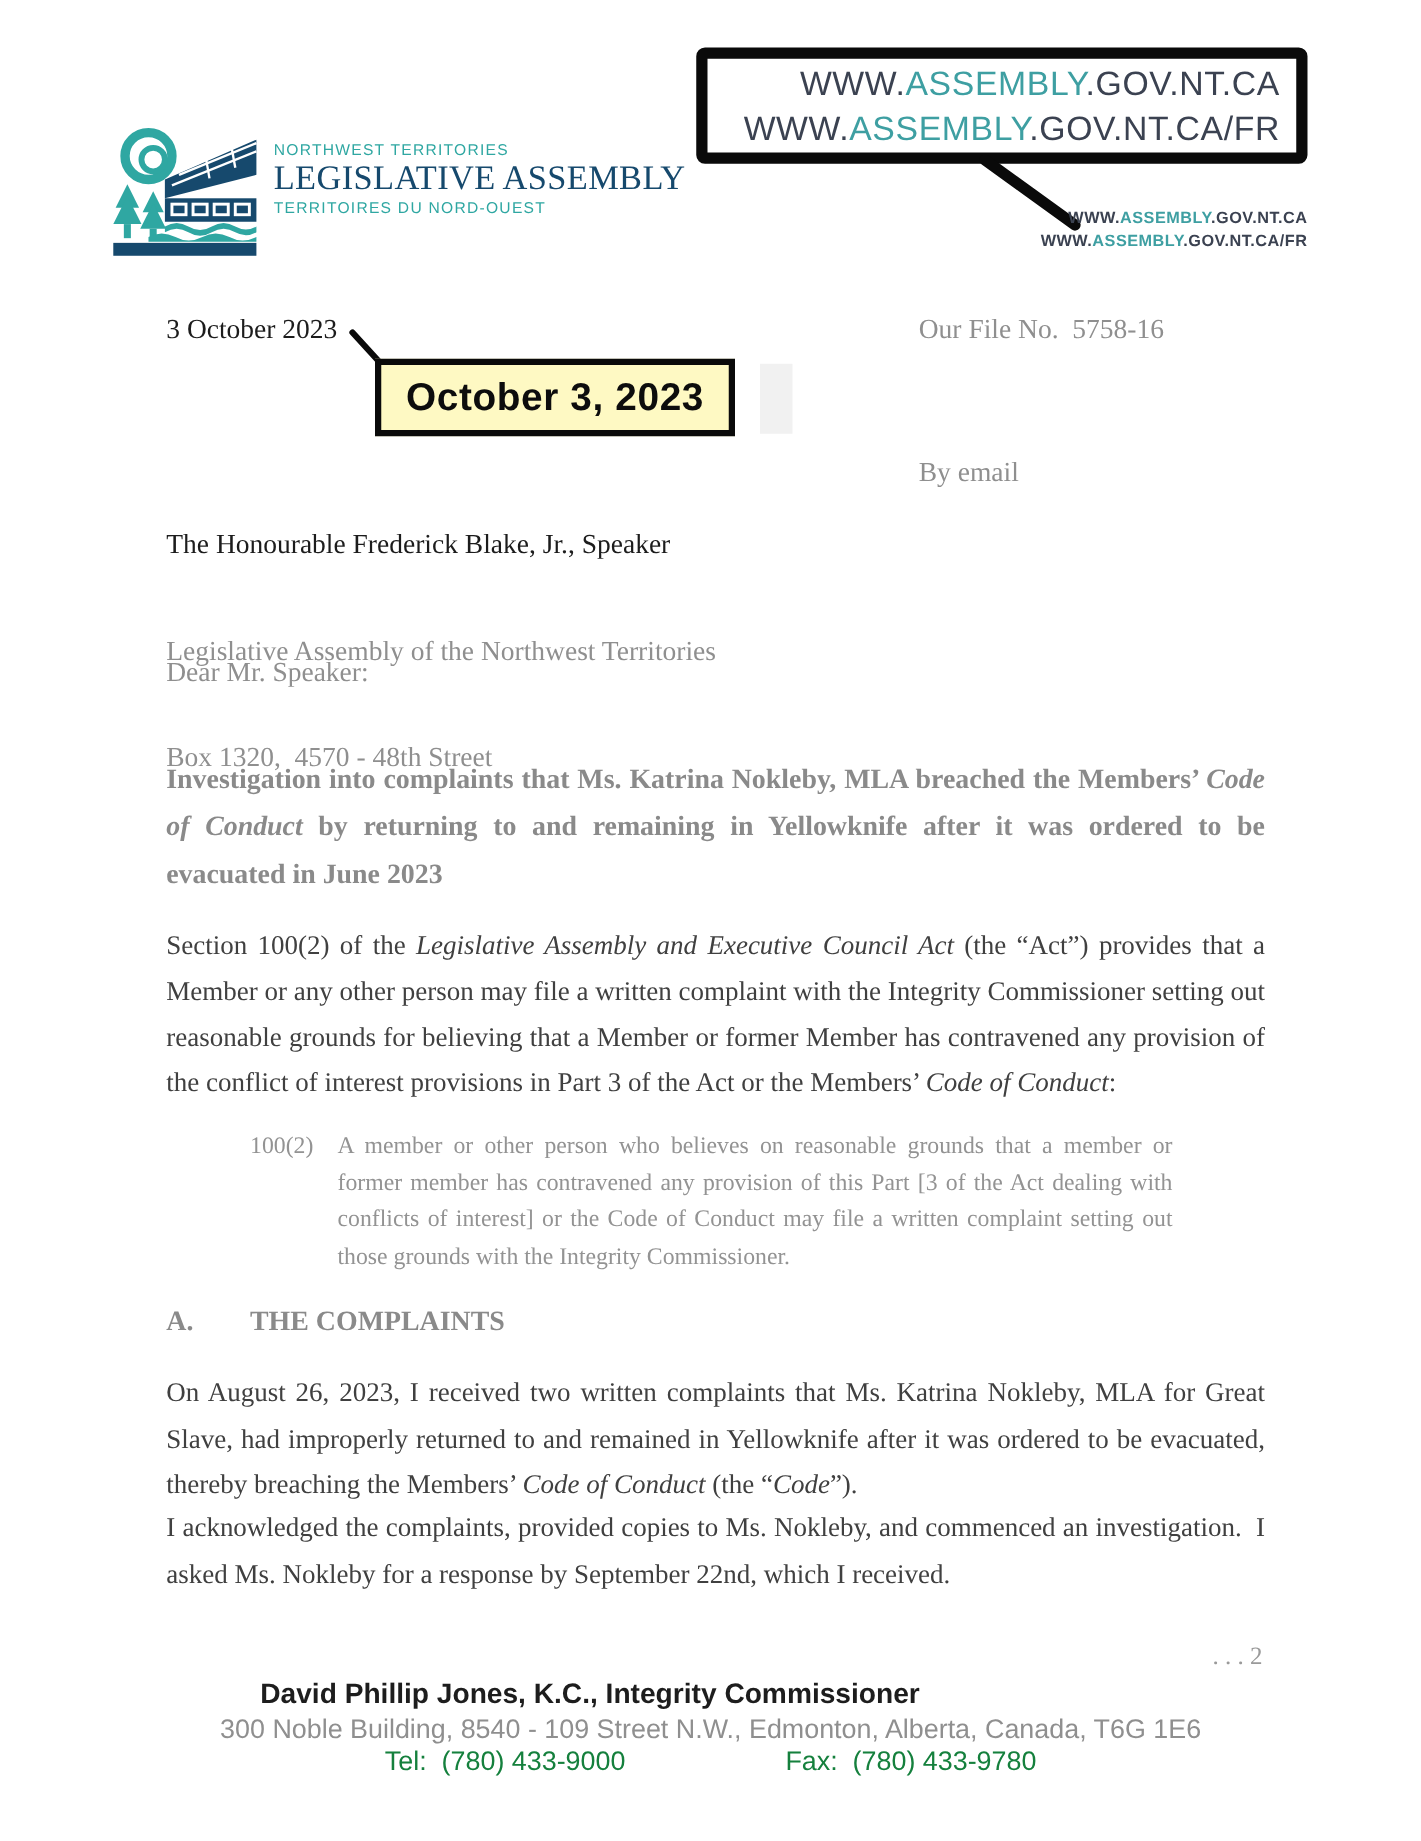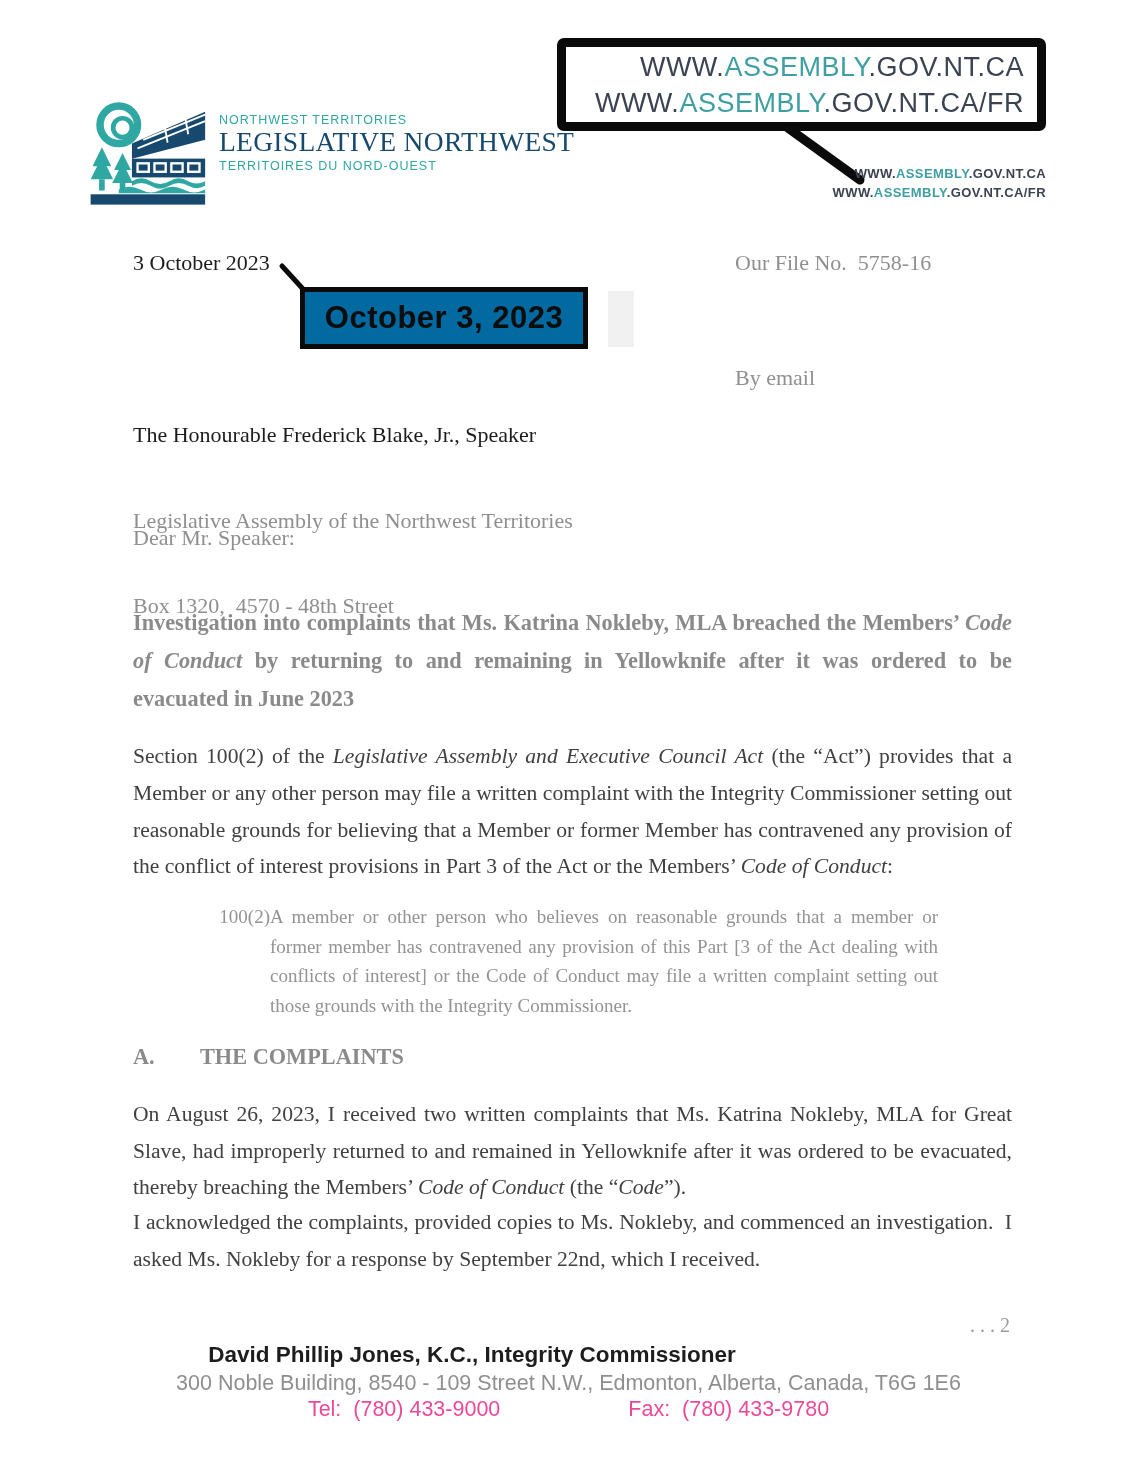--- a/index.html
+++ b/index.html
@@ -38,21 +38,21 @@
   
   .serif22 { font-size:22px; line-height:28.5px; }
   .ink   { color:#1c1c1c; }
   .gray  { color:#8f8f8f; }
 
   .date-line   { left:133px; top:249px; }
   .file-no     { left:735px; top:249px; white-space:pre-wrap; }
 
   .date-box {
     left:300px; top:287px; width:288px; height:62px; box-sizing:border-box;
-    border:5px solid #0a0a0a; background:#0369a1;
+    border:5px solid #0a0a0a; background:#fef9c3;
     display:flex; align-items:center; justify-content:center;
     font-family:"Liberation Sans",sans-serif; font-size:31px; font-weight:700;
     color:#0d0d0d; letter-spacing:0.5px;
   }
   .artifact { left:608px; top:291px; width:26px; height:56px; background:#f1f1f1; }
 
   .recipient { left:133px; top:364px; white-space:pre-wrap; }
   .by-email  { left:735px; top:364px; }
   .salutation{ left:133px; top:524px; }
 
@@ -62,41 +62,41 @@
   }
   .para {
     left:133px; width:879px; font-size:21.6px; line-height:36.8px;
     text-align:justify; color:#404040; white-space:pre-wrap;
   }
   .p1 { top:738px; }
   .p2 { top:1096px; line-height:36.5px; }
   .p3 { top:1204px; line-height:36.5px; }
 
   .quote { left:200px; top:902px; display:flex; color:#939393; font-size:19px; line-height:29.5px; }
-  .quote-num  { width:70px; flex:none;text-align:right; }
+  .quote-num  { width:70px; flex:none; }
   .quote-text { width:668px; text-align:justify; }
 
   .section-a       { top:1044px; font-weight:700; font-size:22.3px; color:#8a8a8a; }
   .section-a-letter{ left:133px; }
   .section-a-title { left:200px; }
 
   .page-marker { left:850px; top:1314px; width:160px; text-align:right;
                  font-size:20px; color:#9a9a9a; white-space:pre-wrap; }
 
   .footer-name {
     left:0; top:1342px; width:944px; text-align:center;
     font-family:"Liberation Sans",sans-serif; font-size:22.5px; font-weight:700; color:#1d1d1d;
   }
   .footer-address {
     left:0; top:1371px; width:1137px; text-align:center;
     font-family:"Liberation Sans",sans-serif; font-size:21.5px; color:#8f8f8f;
   }
   .footer-telfax {
     left:0; top:1397px; width:1137px; display:flex; justify-content:center; gap:128px;
-    font-family:"Liberation Sans",sans-serif; font-size:21.5px; color:#ec4899; white-space:pre-wrap;
+    font-family:"Liberation Sans",sans-serif; font-size:21.5px; color:#15803d; white-space:pre-wrap;
   }
   .italic { font-style:italic; }
 </style>
 </head>
 <body>
 
 <div class="page">
 
   <div class="abs logo-wrap">
     <svg width="122" height="112" viewBox="0 0 130 112">
@@ -123,21 +123,21 @@
       <polygon points="40,66 51,88 29,88" fill="#2fa7a2"></polygon>
       <rect x="37" y="88" width="6" height="9" fill="#2fa7a2"></rect>
 
       <path d="M50 86 q10 -6 20 0 q10 6 20 0 q10 -6 20 0 q9 5 18 0 l0 5 q-9 5 -18 0 q-10 -6 -20 0 q-10 6 -20 0 q-10 -6 -20 0 z" fill="#2fa7a2"></path>
       <path d="M36 95 q11 -6 23 0 q11 6 23 0 q11 -6 23 0 q11 6 23 0 l0 4 l-92 0 z" fill="#2fa7a2"></path>
 
       <rect x="6" y="100" width="122" height="11" fill="#16496d"></rect>
     </svg>
     <div class="logo-text">
       <div class="logo-small">NORTHWEST TERRITORIES</div>
-      <div class="logo-big">LEGISLATIVE NORTHWEST</div>
+      <div class="logo-big">LEGISLATIVE ASSEMBLY</div>
       <div class="logo-small" style="margin-top:3px;">TERRITOIRES DU NORD-OUEST</div>
     </div>
   </div>
 
   <div class="abs url-box">
     <div><span class="url-dark">WWW.</span><span class="url-teal">ASSEMBLY</span><span class="url-dark">.GOV.NT.CA</span></div>
     <div><span class="url-dark">WWW.</span><span class="url-teal">ASSEMBLY</span><span class="url-dark">.GOV.NT.CA/FR</span></div>
   </div>
 
   <svg class="abs" style="left:778px; top:124px;" width="92" height="62">

